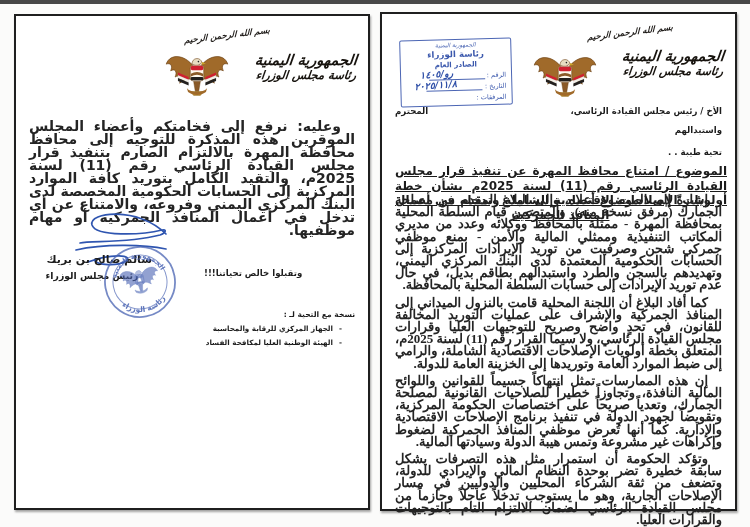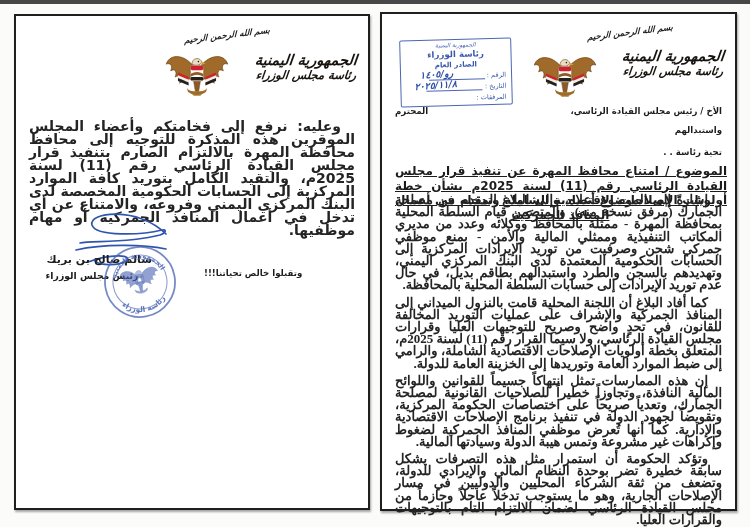--- a/index.html
+++ b/index.html
@@ -159,20 +159,25 @@
     <path id="sealArcBot" d="M 8 40 A 30 30 0 0 0 68 40" fill="none"></path>
     <text font-size="7" fill="#4c66b4" font-weight="bold">
       <textPath href="#sealArcTop" startOffset="50%" text-anchor="middle">الجمهورية اليمنية</textPath>
     </text>
     <text font-size="7.5" fill="#4c66b4" font-weight="bold">
       <textPath href="#sealArcBot" startOffset="50%" text-anchor="middle">رئاسة الوزراء</textPath>
     </text>
     <use href="#sym-eagle-blue" x="17" y="22" width="42" height="36"></use>
   </svg>
 
+  <div class="cc">
+    <div class="cc-head">نسخة مع التحية لـ :</div>
+    <div class="cc-item">الجهاز المركزي للرقابة والمحاسبة</div>
+    <div class="cc-item">الهيئة الوطنية العليا لمكافحة الفساد</div>
+  </div>
 </div>
 
 <div class="page page-right">
 
   <div class="stampbox">
     <div class="s1">الجمهورية اليمنية</div>
     <div class="s2">رئاسة الوزراء</div>
     <div class="s3">الصادر العام</div>
     <div class="srow">
       <span class="lbl">الرقم :</span>
@@ -199,21 +204,21 @@
   </div>
 
   <div class="addr-row addr1">
     <span>الأخ / رئيس مجلس القيادة الرئاسي،</span>
     <span>المحترم</span>
   </div>
   <div class="addr-row addr2">
     <span>واستبدالهم</span>
   </div>
 
-  <div class="greeting">تحية رئاسة . .</div>
+  <div class="greeting">تحية طيبة . .</div>
 
   <div class="subject">الموضوع / امتناع محافظ المهرة عن تنفيذ قرار مجلس القيادة الرئاسي رقم (11) لسنة 2025م بشأن خطة أولويات الإصلاحات الاقتصادية الشاملة وتدخله في أعمال المنافذ الجمركية</div>
 
   <div class="bodytext pr-body">
     <p>إشارةً إلى الموضوع أعلاه، وإلى البلاغ المقدم من مصلحة الجمارك (مرفق نسخة منه)، والمتضمن قيام السلطة المحلية بمحافظة المهرة - ممثلة بالمحافظ ووكلائه وعدد من مديري المكاتب التنفيذية وممثلي المالية والأمن - بمنع موظفي جمركي شحن وصرفيت من توريد الإيرادات المركزية إلى الحسابات الحكومية المعتمدة لدى البنك المركزي اليمني، وتهديدهم بالسجن والطرد واستبدالهم بطاقم بديل، في حال عدم توريد الإيرادات إلى حسابات السلطة المحلية بالمحافظة.</p>
     <p>كما أفاد البلاغ أن اللجنة المحلية قامت بالنزول الميداني إلى المنافذ الجمركية والإشراف على عمليات التوريد المخالفة للقانون، في تحدٍ واضح وصريح للتوجيهات العليا وقرارات مجلس القيادة الرئاسي، ولا سيما القرار رقم (11) لسنة 2025م، المتعلق بخطة أولويات الإصلاحات الاقتصادية الشاملة، والرامي إلى ضبط الموارد العامة وتوريدها إلى الخزينة العامة للدولة.</p>
     <p>إن هذه الممارسات تمثل انتهاكاً جسيماً للقوانين واللوائح المالية النافذة، وتجاوزاً خطيراً للصلاحيات القانونية لمصلحة الجمارك، وتعدياً صريحاً على اختصاصات الحكومة المركزية، وتقويضاً لجهود الدولة في تنفيذ برنامج الإصلاحات الاقتصادية والإدارية. كما أنها تُعرض موظفي المنافذ الجمركية لضغوط وإكراهات غير مشروعة وتمس هيبة الدولة وسيادتها المالية.</p>
     <p>وتؤكد الحكومة أن استمرار مثل هذه التصرفات يشكل سابقة خطيرة تضر بوحدة النظام المالي والإيرادي للدولة، وتضعف من ثقة الشركاء المحليين والدوليين في مسار الإصلاحات الجارية، وهو ما يستوجب تدخلاً عاجلاً وحازماً من مجلس القيادة الرئاسي لضمان الالتزام التام بالتوجيهات والقرارات العليا.</p>
   </div>
 </div>

